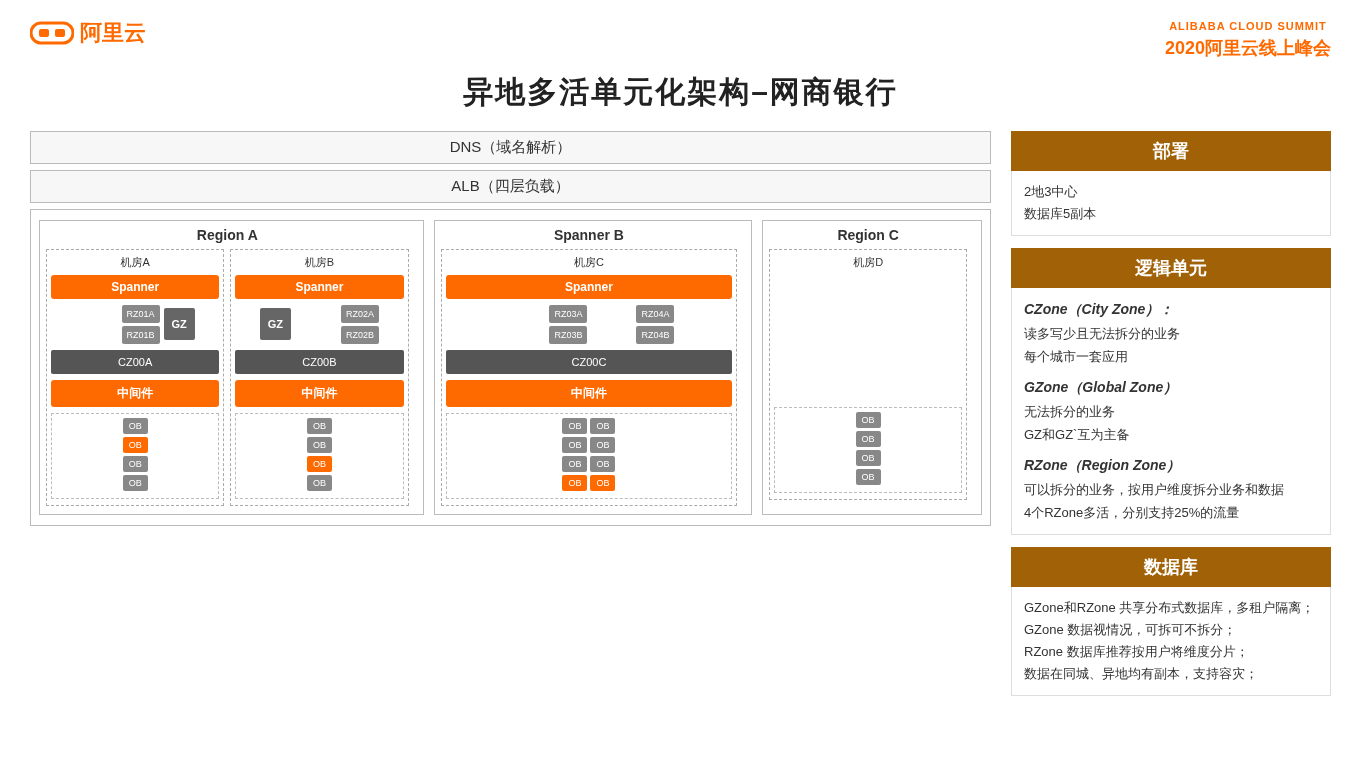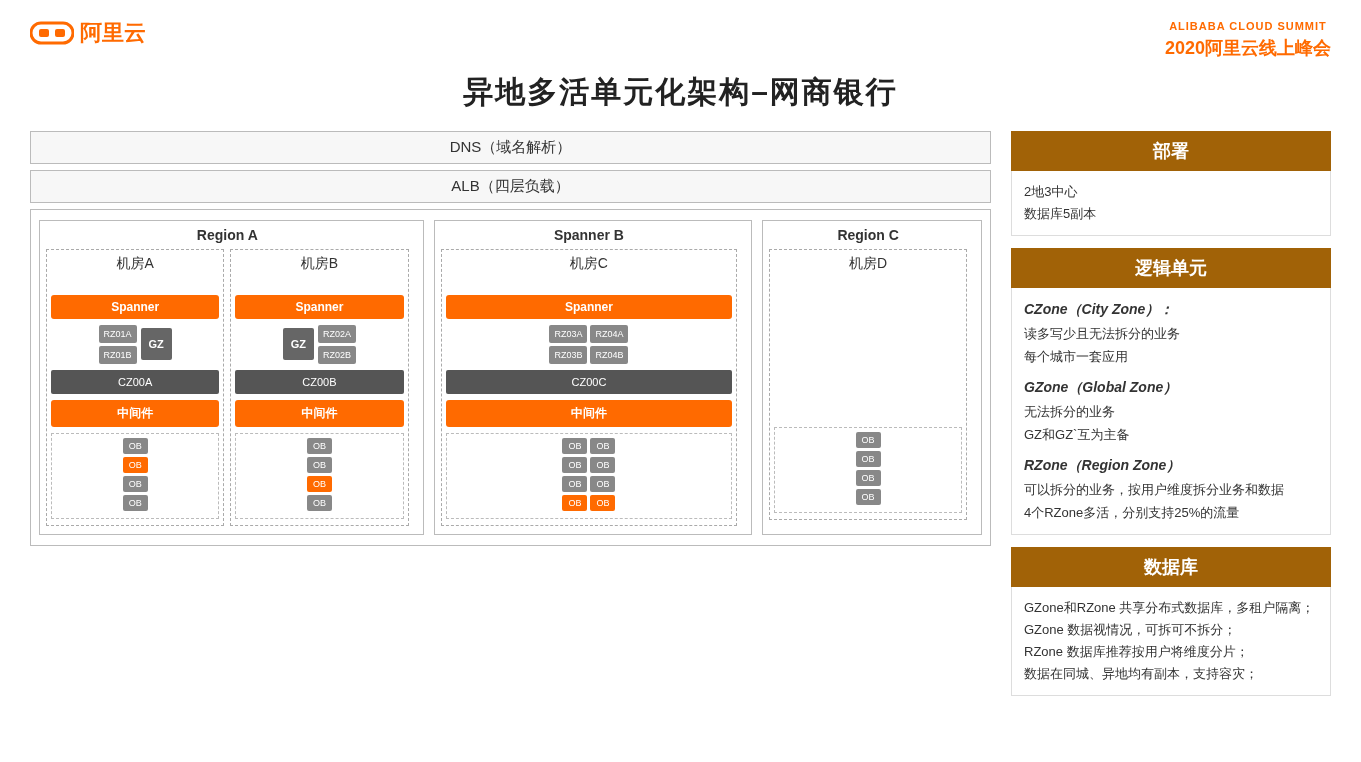--- a/index.html
+++ b/index.html
@@ -110,23 +110,23 @@
     }
 
     .machine-block {
       flex: 1;
       border: 1.5px dashed #aaa;
       padding: 5px 4px 6px 4px;
       background: #fff;
     }
     .machine-label {
       text-align: center;
-      font-size: 14px;
+      font-size: 11px;
       color: #333;
-      margin-bottom: 22px;
+      margin-bottom: 5px;
     }
 
     
     .spanner-btn {
       background: #ff6a00;
       color: #fff;
       text-align: center;
       font-size: 12px;
       padding: 5px 0;
       border-radius: 3px;
@@ -160,20 +160,21 @@
     }
 
     .rz-box {
       background: #888;
       color: #fff;
       font-size: 9px;
       padding: 4px 5px;
       border-radius: 2px;
       text-align: center;
       white-space: nowrap;
+      margin-left: 46px;
     }
 
     .rz-box-pair {
       display: flex;
       gap: 3px;
     }
 
     
     .cz-box {
       background: #555;

